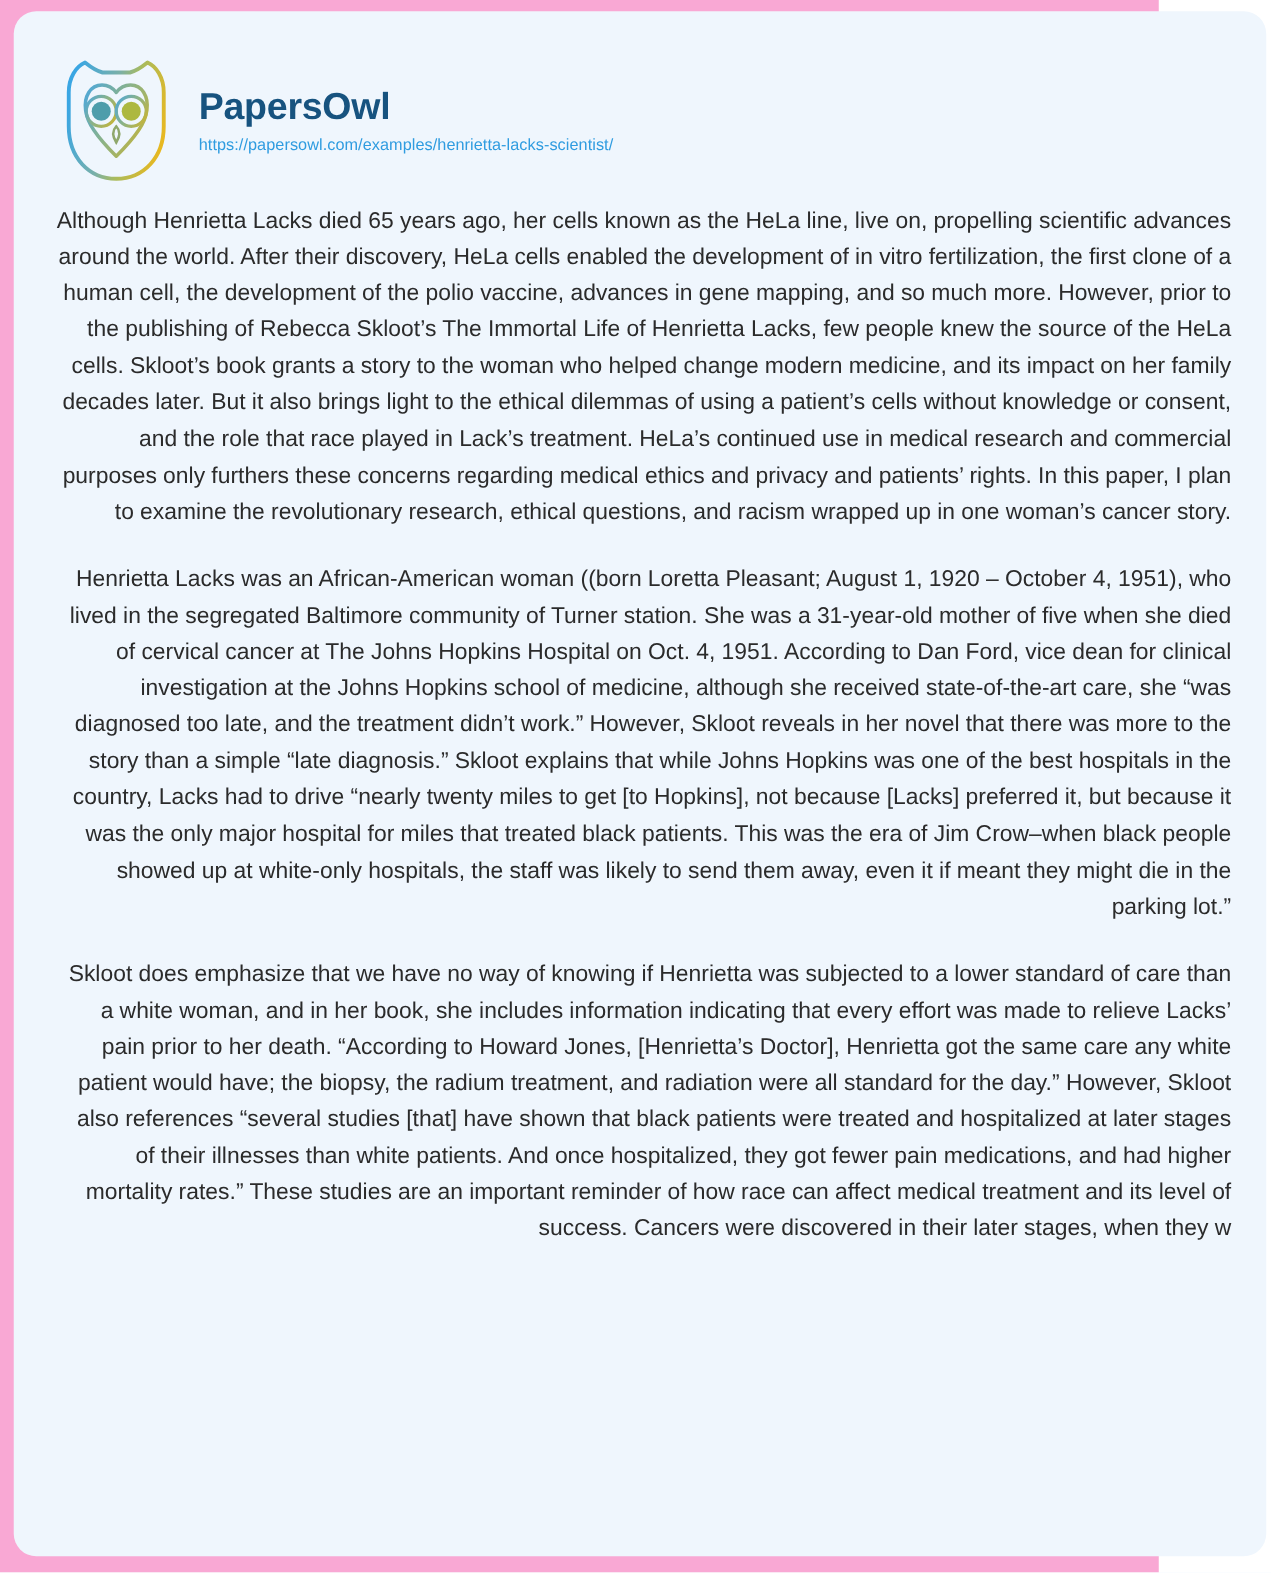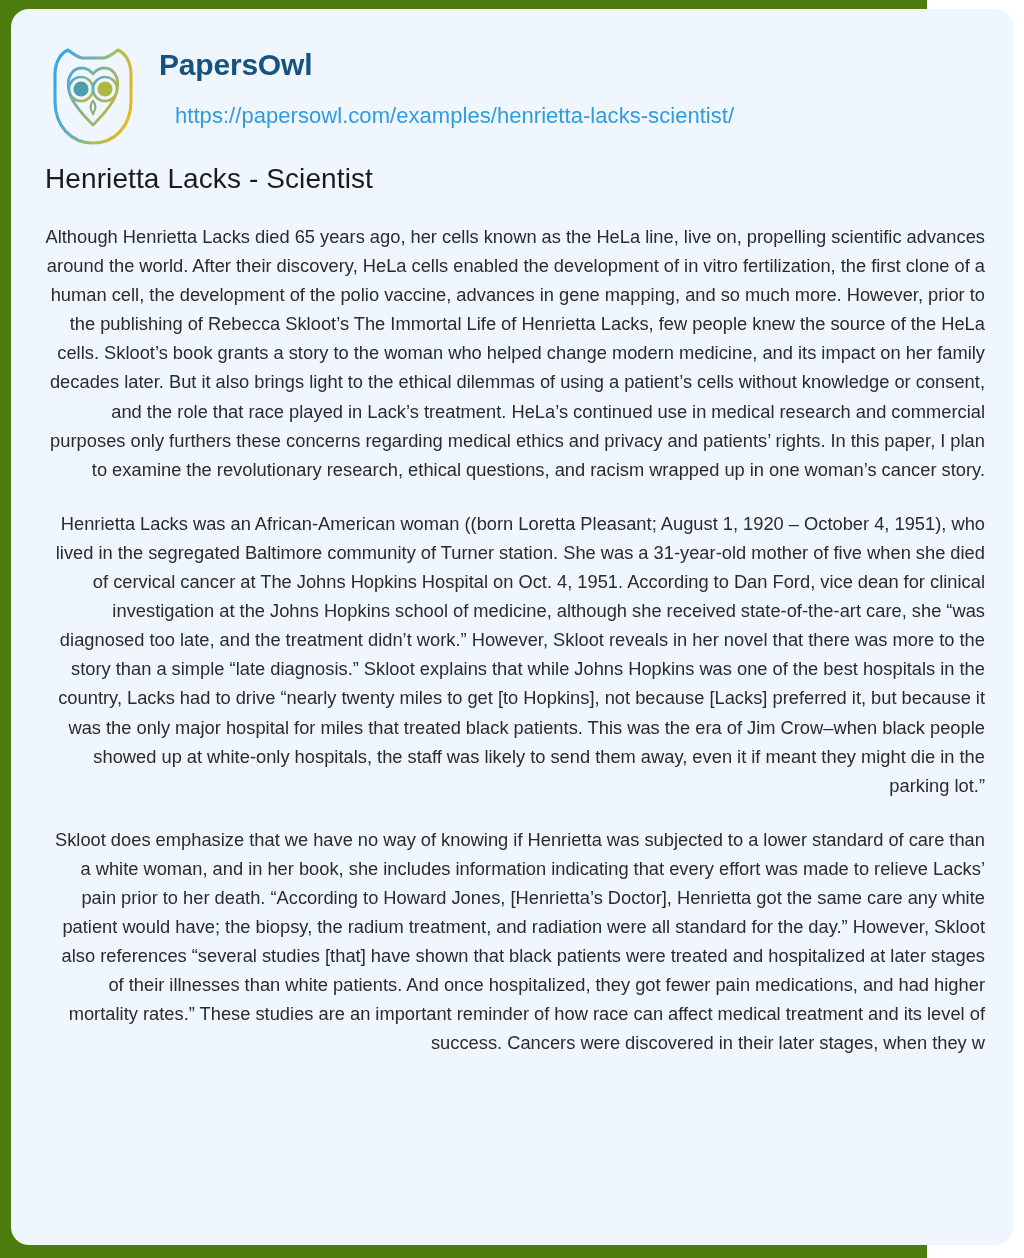--- a/index.html
+++ b/index.html
@@ -13,21 +13,21 @@
   }
   body {
     font-family: "Liberation Sans", sans-serif;
     -webkit-font-smoothing: antialiased;
   }
 
   #page {
     position: relative;
     width: 927px;
     height: 1258px;
-    background: #4d7c0f;
+    background: #f9a8d4;
     box-sizing: border-box;
   }
 
   
   #content-card {
     position: absolute;
     left: 11px;
     top: 9px;
     width: 1002px;
     height: 1236px;
@@ -68,26 +68,26 @@
   #brand-name {
     font-size: 30px;
     font-weight: bold;
     color: #17537f;
     line-height: 1.1;
     letter-spacing: -0.2px;
     margin: 0 0 6px 0;
   }
 
   #site-url {
-    font-size: 22px;
+    font-size: 13px;
     color: #2f9ce0;
     line-height: 1.2;
     letter-spacing: 0.05px;
     text-decoration: none;
-    margin: 16px;
+    margin: 0;
   }
 
   
   #article {
     position: absolute;
     left: 34px;
     top: 152px;
     width: 940px;
   }
 
@@ -152,21 +152,20 @@
 
       <div id="brand-text-block">
         <div id="brand-name">PapersOwl</div>
         <a id="site-url" href="#">https://papersowl.com/examples/henrietta-lacks-scientist/</a>
       </div>
 
     </div>
 
     <div id="article">
 
-      <h1 id="article-title">Henrietta Lacks - Scientist</h1>
 
       <p class="para">Although Henrietta Lacks died 65 years ago, her cells known as the HeLa line, live on, propelling scientific advances around the world. After their discovery, HeLa cells enabled the development of in vitro fertilization, the first clone of a human cell, the development of the polio vaccine, advances in gene mapping, and so much more. However, prior to the publishing of Rebecca Skloot’s The Immortal Life of Henrietta Lacks, few people knew the source of the HeLa cells. Skloot’s book grants a story to the woman who helped change modern medicine, and its impact on her family decades later. But it also brings light to the ethical dilemmas of using a patient’s cells without knowledge or consent, and the role that race played in Lack’s treatment. HeLa’s continued use in medical research and commercial purposes only furthers these concerns regarding medical ethics and privacy and patients’ rights. In this paper, I plan to examine the revolutionary research, ethical questions, and racism wrapped up in one woman’s cancer story.</p>
 
       <p class="para">Henrietta Lacks was an African-American woman ((born Loretta Pleasant; August 1, 1920 – October 4, 1951), who lived in the segregated Baltimore community of Turner station. She was a 31-year-old mother of five when she died of cervical cancer at The Johns Hopkins Hospital on Oct. 4, 1951. According to Dan Ford, vice dean for clinical investigation at the Johns Hopkins school of medicine, although she received state-of-the-art care, she “was diagnosed too late, and the treatment didn’t work.” However, Skloot reveals in her novel that there was more to the story than a simple “late diagnosis.” Skloot explains that while Johns Hopkins was one of the best hospitals in the country, Lacks had to drive “nearly twenty miles to get [to Hopkins], not because [Lacks] preferred it, but because it was the only major hospital for miles that treated black patients. This was the era of Jim Crow–when black people showed up at white-only hospitals, the staff was likely to send them away, even it if meant they might die in the parking lot.”</p>
 
       <p class="para">Skloot does emphasize that we have no way of knowing if Henrietta was subjected to a lower standard of care than a white woman, and in her book, she includes information indicating that every effort was made to relieve Lacks’ pain prior to her death. “According to Howard Jones, [Henrietta’s Doctor], Henrietta got the same care any white patient would have; the biopsy, the radium treatment, and radiation were all standard for the day.” However, Skloot also references “several studies [that] have shown that black patients were treated and hospitalized at later stages of their illnesses than white patients. And once hospitalized, they got fewer pain medications, and had higher mortality rates.” These studies are an important reminder of how race can affect medical treatment and its level of success. Cancers were discovered in their later stages, when they w</p>
 
     </div>
 
   </div>

